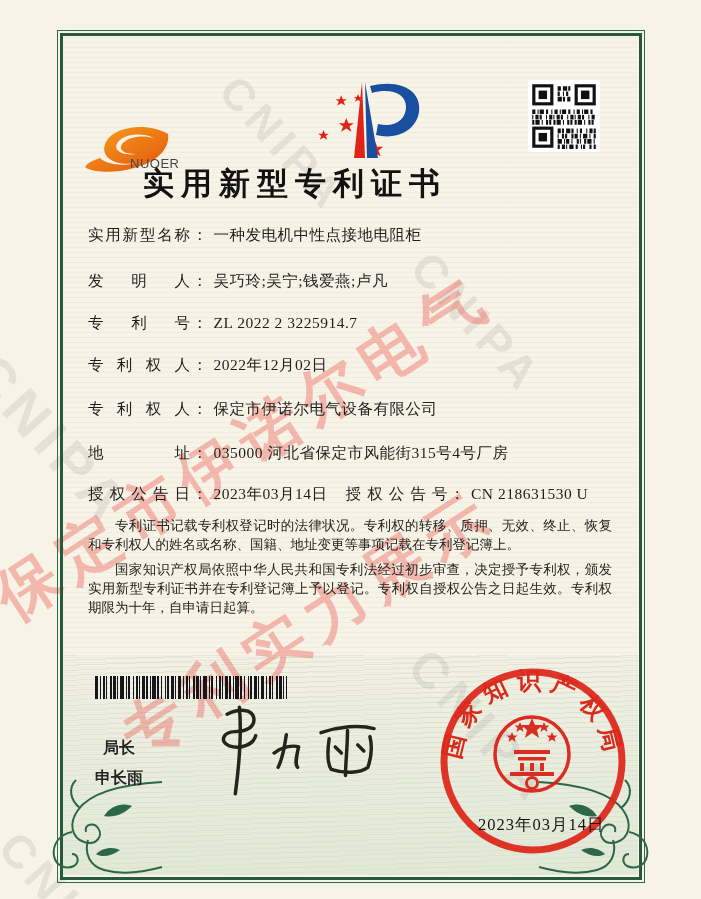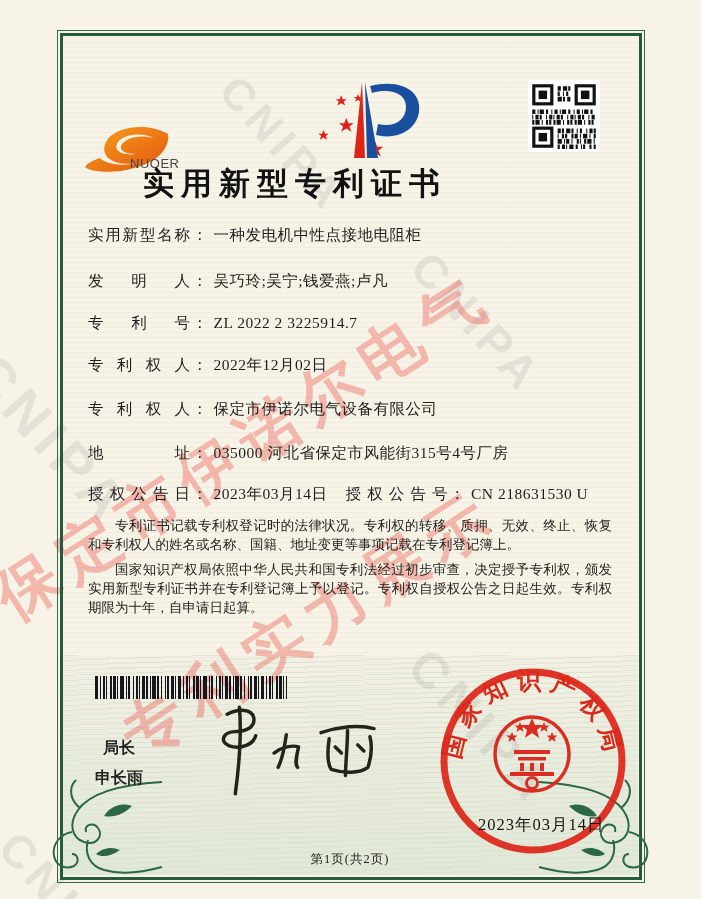--- a/index.html
+++ b/index.html
@@ -235,15 +235,14 @@
       <rect x="80" y="91" width="28" height="3.5" stroke="none"></rect>
       <rect x="82" y="97" width="4" height="8" stroke="none"></rect>
       <rect x="92" y="97" width="4" height="8" stroke="none"></rect>
       <rect x="102" y="97" width="4" height="8" stroke="none"></rect>
       <rect x="72" y="106" width="44" height="4" stroke="none"></rect>
       <circle cx="94" cy="117" r="5.5" fill="none" stroke-width="3"></circle>
     </g>
   </svg>
   <div class="seal-date">2023年03月14日</div>
 
-  <div class="footer">第1页(共2页)</div>
 
 </div>
 
 </body></html>

